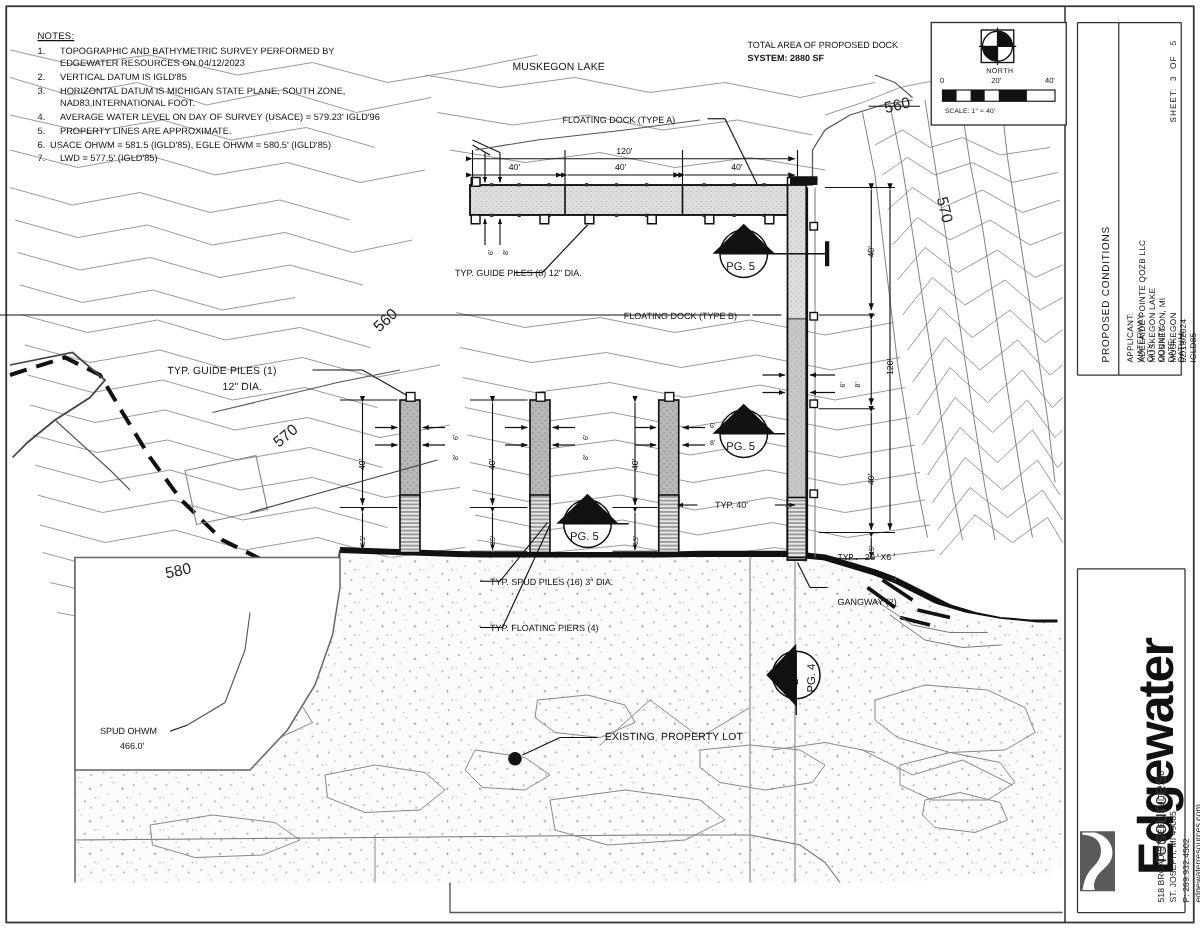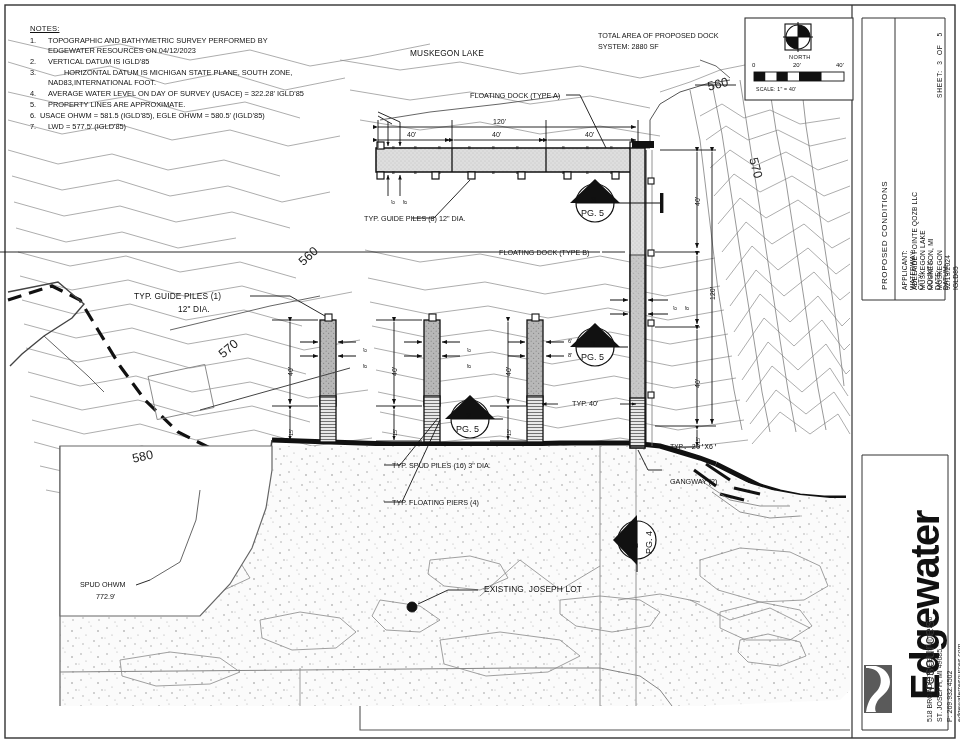--- a/index.html
+++ b/index.html
@@ -430,51 +430,51 @@
   <div class="txt notes-hdr" style="left:30px;top:24px;">NOTES:</div>
 
   <div class="txt n-num" style="left:30px;top:36px;">1.</div>
   <div class="txt n-txt" style="left:48px;top:36px;">TOPOGRAPHIC AND BATHYMETRIC SURVEY PERFORMED BY</div>
   <div class="txt n-txt" style="left:48px;top:46px;">EDGEWATER RESOURCES ON 04/12/2023</div>
 
   <div class="txt n-num" style="left:30px;top:57px;">2.</div>
   <div class="txt n-txt" style="left:48px;top:57px;">VERTICAL DATUM IS IGLD'85</div>
 
   <div class="txt n-num" style="left:30px;top:68px;">3.</div>
-  <div class="txt n-txt" style="left:64px;top:68px;">HORIZONTAL DATUM IS MICHIGAN STATE PLANE, SOUTH ZONE,</div>
+  <div class="txt n-txt" style="left:48px;top:68px;">HORIZONTAL DATUM IS MICHIGAN STATE PLANE, SOUTH ZONE,</div>
   <div class="txt n-txt" style="left:48px;top:78px;">NAD83,INTERNATIONAL FOOT.</div>
 
   <div class="txt n-num" style="left:30px;top:89px;">4.</div>
-  <div class="txt n-txt" style="left:48px;top:89px;">AVERAGE WATER LEVEL ON DAY OF SURVEY (USACE) = 322.28' IGLD'85</div>
+  <div class="txt n-txt" style="left:48px;top:89px;">AVERAGE WATER LEVEL ON DAY OF SURVEY (USACE) = 579.23' IGLD'96</div>
 
   <div class="txt n-num" style="left:30px;top:100px;">5.</div>
   <div class="txt n-txt" style="left:48px;top:100px;">PROPERTY LINES ARE APPROXIMATE.</div>
 
   <div class="txt n-num" style="left:30px;top:111px;">6.</div>
   <div class="txt n-txt" style="left:40px;top:111px;">USACE OHWM = 581.5 (IGLD'85), EGLE OHWM = 580.5' (IGLD'85)</div>
 
   <div class="txt n-num" style="left:30px;top:122px;">7.</div>
   <div class="txt n-txt" style="left:48px;top:122px;">LWD = 577.5' (IGLD'85)</div>
 
   <div class="txt lbl" style="left:410px;top:48px;">MUSKEGON LAKE</div>
   <div class="txt lbl-sm" style="left:598px;top:31px;">TOTAL AREA OF PROPOSED DOCK</div>
-  <div class="txt lbl-sm" style="left:598px;top:42px;">SYSTEM: 2880 SF</div>
-  <div class="txt lbl-sm" style="left:470px;top:91px;">FLOATING DOCK (TYPE A)</div>
+  <div class="txt lbl-sm" style="left:598px;top:42px;font-weight:bold;">SYSTEM: 2880 SF</div>
+  <div class="txt lbl-sm" style="left:450px;top:91px;">FLOATING DOCK (TYPE A)</div>
   <div class="txt lbl-sm" style="left:499px;top:248px;">FLOATING DOCK (TYPE B)</div>
   <div class="txt lbl-sm" style="left:364px;top:214px;">TYP. GUIDE PILES (8) 12" DIA.</div>
   <div class="txt lbl" style="left:134px;top:291px;">TYP. GUIDE PILES (1)</div>
   <div class="txt lbl" style="left:178px;top:304px;">12" DIA.</div>
   <div class="txt lbl-sm" style="left:392px;top:461px;">TYP. SPUD PILES (16) 3" DIA.</div>
   <div class="txt lbl-sm" style="left:392px;top:498px;">TYP. FLOATING PIERS (4)</div>
   <div class="txt lbl-sm" style="left:670px;top:443px;font-family:Liberation Mono, monospace;">TYP. 20'X6'</div>
   <div class="txt lbl-sm" style="left:670px;top:477px;">GANGWAY (2)</div>
   <div class="txt lbl-sm" style="left:572px;top:399px;">TYP. 40'</div>
   <div class="txt lbl-sm" style="left:80px;top:580px;">SPUD OHWM</div>
-  <div class="txt lbl-sm" style="left:96px;top:592px;">772.9'</div>
-  <div class="txt lbl" style="left:484px;top:584px;">EXISTING  JOSEPH LOT</div>
+  <div class="txt lbl-sm" style="left:96px;top:592px;">466.0'</div>
+  <div class="txt lbl" style="left:484px;top:584px;">EXISTING  PROPERTY LOT</div>
 
   <div class="txt dim" style="left:493px;top:118px;">120'</div>
   <div class="txt dim" style="left:407px;top:131px;">40'</div>
   <div class="txt dim" style="left:492px;top:131px;">40'</div>
   <div class="txt dim" style="left:585px;top:131px;">40'</div>
 
   <div class="txt dim-tiny rot90" style="left:390px;top:204px;">6'</div>
   <div class="txt dim-tiny rot90" style="left:402px;top:204px;">8'</div>
 
   <div class="txt dim rot90" style="left:694px;top:206px;">40'</div>

